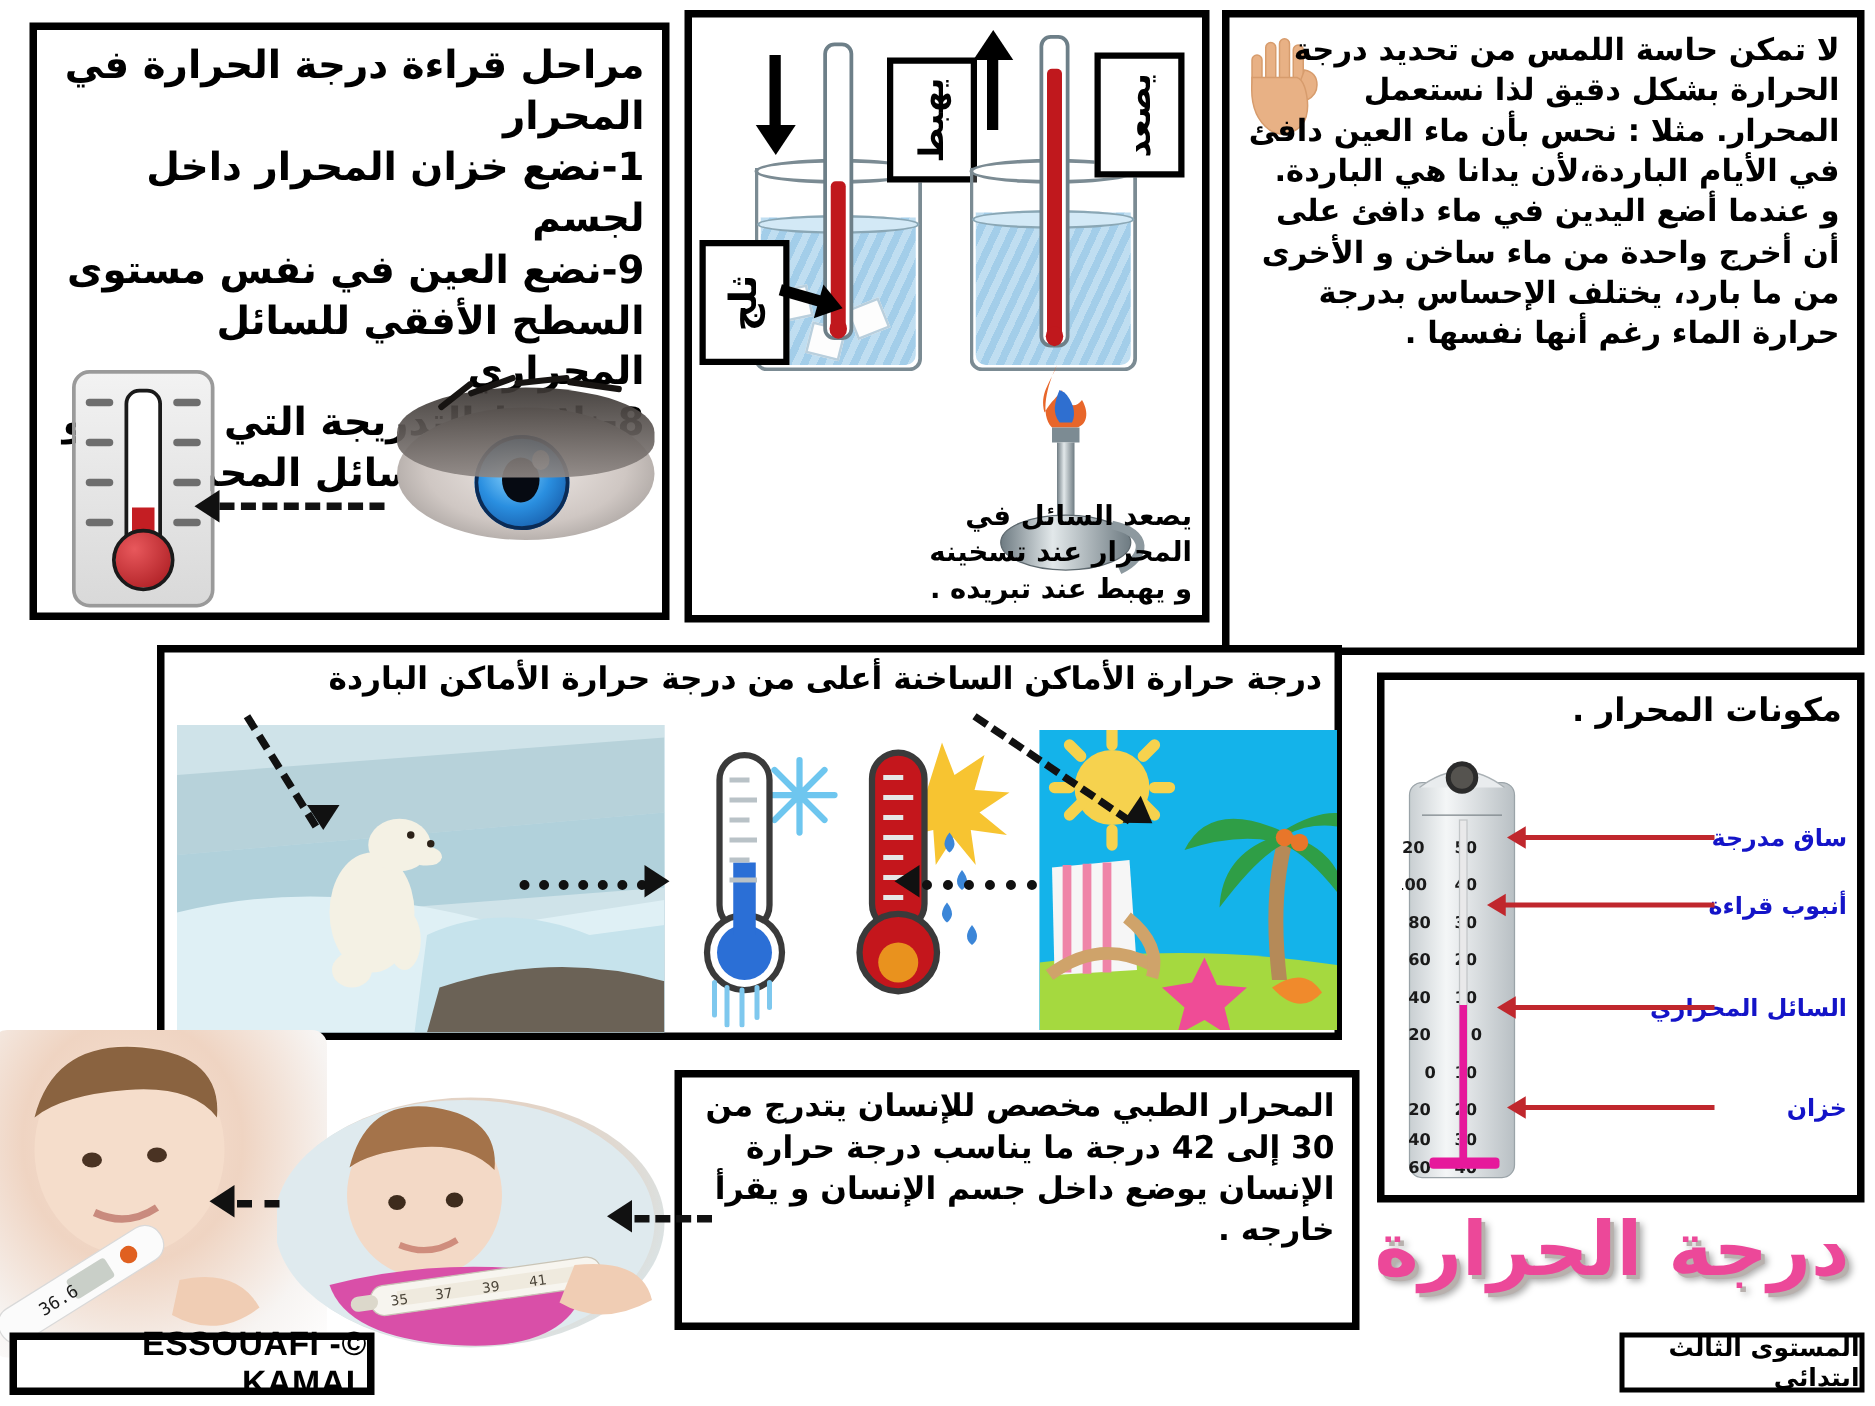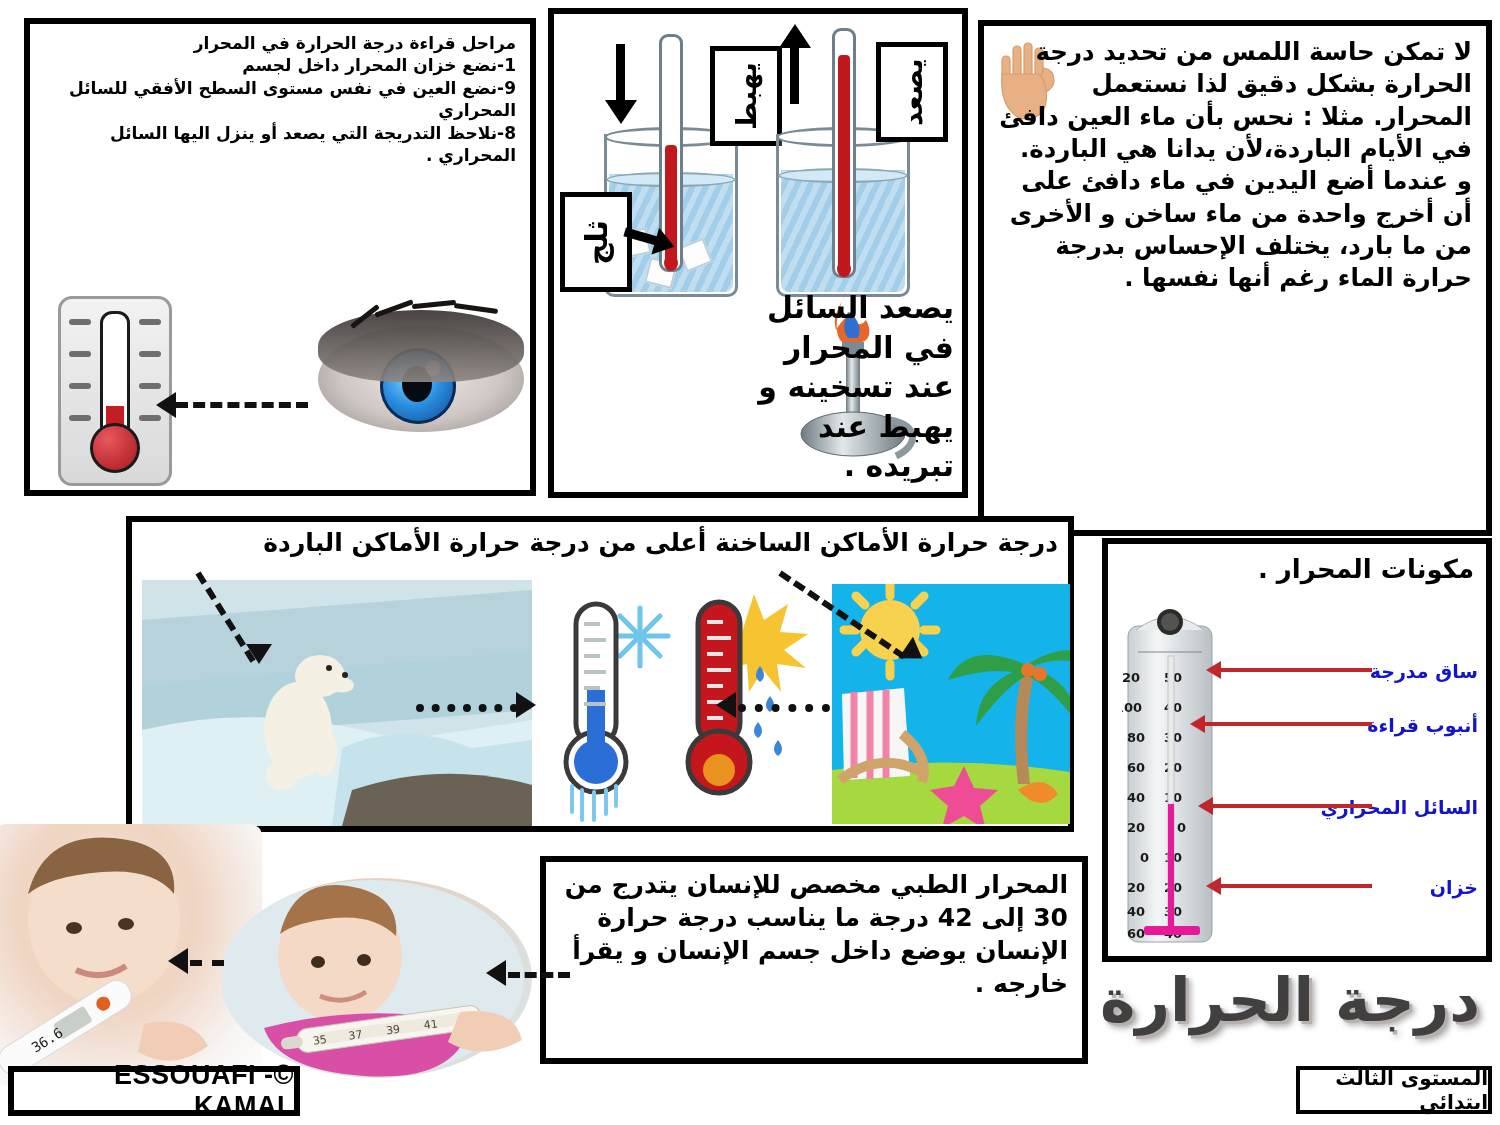--- a/index.html
+++ b/index.html
@@ -5,21 +5,21 @@
   html,body{margin:0;padding:0;}
   body{
     width:1500px;height:1125px;background:#ffffff;position:relative;overflow:hidden;
     font-family:"DejaVu Sans","Liberation Sans",sans-serif;
   }
   .panel{position:absolute;border:6px solid #000;background:#fff;box-sizing:border-box;}
   .txt{font-weight:bold;color:#000;text-align:right;line-height:1.32;}
 
   
   #p-steps{left:24px;top:18px;width:512px;height:478px;}
-  #steps-text{position:absolute;right:14px;top:8px;width:482px;font-size:17px;}
+  #steps-text{position:absolute;right:14px;top:8px;width:482px;font-size:31px;}
   #steps-title{display:block;}
   .step-line{display:block;}
   #thermo-eye-row{position:absolute;left:14px;bottom:4px;width:486px;height:196px;}
 
   
   .flatTh{position:absolute;left:14px;top:6px;width:108px;height:184px;
     background:linear-gradient(180deg,#f2f2f2,#d9d9d9);
     border:3px solid #9a9a9a;border-radius:14px;}
   .flatTh .tube{position:absolute;left:50%;transform:translateX(-50%);top:12px;width:24px;height:118px;
     background:#fff;border:3px solid #1a1a1a;border-radius:12px 12px 0 0;}
@@ -62,25 +62,25 @@
   .thermo2 .m{position:absolute;left:3px;right:3px;bottom:4px;background:#c0181d;border-radius:4px;}
   .thermo2 .b{position:absolute;left:50%;transform:translateX(-50%);bottom:-2px;width:14px;height:16px;border-radius:50%;background:#c0181d;}
   .ice{position:absolute;width:24px;height:22px;background:#fdfdfd;border:2px solid #b9cfdd;transform:rotate(-12deg);}
   .bigarrow{position:absolute;width:9px;background:#000;}
   .bigarrow:after{content:"";position:absolute;left:50%;transform:translateX(-50%);width:0;height:0;}
   .bigarrow.down:after{bottom:-22px;border-left:16px solid transparent;border-right:16px solid transparent;border-top:24px solid #000;}
   .bigarrow.up:after{top:-22px;border-left:16px solid transparent;border-right:16px solid transparent;border-bottom:24px solid #000;}
   .solidarrow{position:absolute;height:9px;background:#000;}
   .solidarrow:after{content:"";position:absolute;right:-18px;top:50%;transform:translateY(-50%);
     width:0;height:0;border-top:14px solid transparent;border-bottom:14px solid transparent;border-left:20px solid #000;}
-  #beaker-caption{position:absolute;right:8px;bottom:6px;width:215px;font-size:30px;}
+  #beaker-caption{position:absolute;right:8px;bottom:6px;width:215px;font-size:22px;}
   .burner{position:absolute;}
 
   
-  #p-touch{left:978px;top:20px;width:514px;height:516px;}
+  #p-touch{left:978px;top:8px;width:514px;height:516px;}
   #touch-text{position:absolute;right:14px;top:10px;width:484px;font-size:24.5px;}
   .handicon{position:absolute;left:10px;top:12px;width:66px;height:84px;}
 
   
   #p-places{left:126px;top:516px;width:948px;height:316px;}
   #places-caption{position:absolute;right:10px;top:4px;width:920px;font-size:25px;text-align:right;}
   .photo{position:absolute;overflow:hidden;}
   #arctic{left:10px;top:58px;width:390px;height:246px;background:linear-gradient(160deg,#dfeaee 0%,#c3dbe3 35%,#a9cfdc 60%,#87a8b4 100%);}
   #beach{left:700px;top:62px;width:238px;height:240px;background:#16b0e8;}
   #thermo-pair{position:absolute;left:412px;top:60px;width:282px;height:246px;}
@@ -97,21 +97,21 @@
   .redhead{position:absolute;width:0;height:0;border-top:9px solid transparent;border-bottom:9px solid transparent;border-right:15px solid #c0272d;}
 
   
   #p-med{left:540px;top:856px;width:548px;height:208px;}
   #med-text{position:absolute;right:14px;top:6px;width:518px;font-size:25px;}
 
   
   #credit{left:8px;top:1066px;width:292px;height:50px;display:flex;align-items:center;justify-content:flex-end;}
   #credit span{font-size:27px;font-weight:bold;letter-spacing:.5px;font-family:"Liberation Sans",sans-serif;}
   #main-title{position:absolute;left:1090px;top:965px;width:400px;height:90px;
-    text-align:center;font-size:60px;font-weight:bold;color:#404040;
+    text-align:center;font-size:60px;font-weight:bold;color:#ec4899;
     text-shadow:3px 3px 0 #b8b0ad,5px 5px 6px rgba(0,0,0,.35);}
   #level-box{left:1296px;top:1066px;width:196px;height:48px;display:flex;align-items:center;justify-content:center;border-width:4px;}
   #level-box span{font-size:20px;font-weight:bold;}
 
   
   #child1{position:absolute;left:-6px;top:824px;width:268px;height:262px;border-radius:12px;
     background:radial-gradient(ellipse at 42% 34%,#f7e3d6 0%,#efd4c2 40%,#f7f4f2 75%,#ffffff 100%);filter:blur(.4px);}
   #child2{position:absolute;left:222px;top:878px;width:310px;height:200px;border-radius:50%;
     background:radial-gradient(ellipse at 50% 42%,#f3ded0 0%,#e8c9b3 38%,#d9e6ea 78%,#ffffff 100%);filter:blur(.4px);}
 </style>

